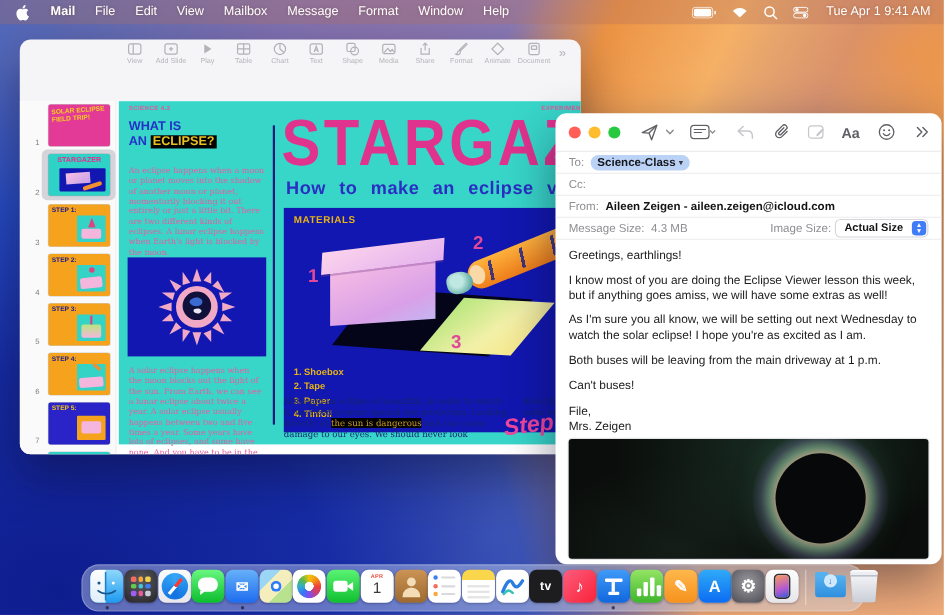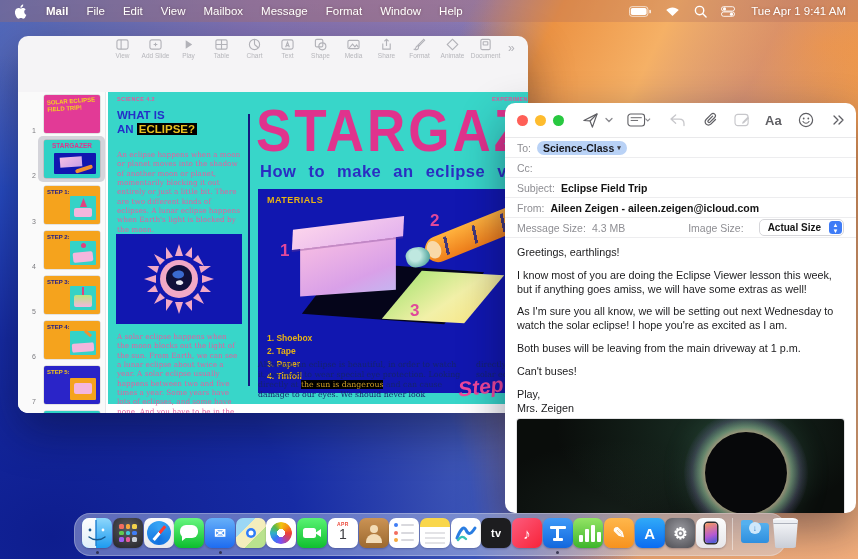--- a/index.html
+++ b/index.html
@@ -99,21 +99,21 @@
   .mail-tool svg { display:block; }
   .mt-gap { flex:1; }
   .aa-label { font-size:13px; color:#5f5f64; font-weight:600; }
   .mail-field { display:flex; align-items:center; min-height:20px; padding:0 12px; border-bottom:1px solid #ededef; font-size:10.5px; }
   .mf-label { color:#8e8e93; width:auto; margin-right:6px; }
   .mf-value { color:#141414; font-weight:700; }
   .to-pill { background:#b9d2f6; border-radius:8px; padding:1px 6px; font-weight:700; color:#15151a; font-size:10.5px; display:inline-flex; align-items:center; gap:3px; }
   .to-pill .chev { font-size:7px; color:#3a3a40; }
   .size-row { display:flex; align-items:center; }
   .size-row .mf-plain { color:#8e8e93; }
-  .img-size { margin-left:auto; display:flex; align-items:center; gap:15px; }
+  .img-size { margin-left:auto; display:flex; align-items:center; gap:3px; }
   .select { display:flex; align-items:center; border:1px solid #d6d6da; border-radius:5px; padding:1px 1px 1px 8px; font-size:10px; font-weight:700; color:#141414; gap:8px; background:#fff; }
   .select .stepper { width:13px; height:13px; border-radius:3.5px; background:#3f7cf6; color:#fff; font-size:6px; line-height:6px; display:flex; flex-direction:column; align-items:center; justify-content:center; }
   .mail-body { padding:8px 12px 0 12px; font-size:10.8px; line-height:1.28; color:#1b1b1d; }
   .mail-body p { margin-bottom:9px; }
   .mail-attach { margin:2px 12px 0 12px; height:109px; border-radius:3px; background:#0a0d0b; position:relative; overflow:hidden; box-shadow:0 0 0 1px #e3e3e5; }
   .ecl-noise { position:absolute; inset:0; background:
       radial-gradient(80% 140% at 60% 10%, rgba(60,120,90,.30), transparent 60%),
       radial-gradient(60% 100% at 30% 90%, rgba(40,60,50,.35), transparent 70%); }
   .ecl-corona { position:absolute; left:167px; top:-8px; width:124px; height:124px; border-radius:50%;
       background:radial-gradient(circle, rgba(0,0,0,0) 38%, rgba(255,190,170,.55) 43%, rgba(150,230,190,.38) 52%, rgba(140,110,200,.22) 62%, transparent 72%); }
@@ -550,24 +550,20 @@
       <span class="mf-label">To:</span>
       <span class="to-pill">
           <span>Science-Class</span>
           <span class="chev">▾</span>
         </span>
     </div>
     <div class="mail-field">
       <span class="mf-label">Cc:</span>
     </div>
     <div class="mail-field">
-      <span class="mf-label">Subject:</span>
-      <span class="mf-value">Eclipse Field Trip</span>
-    </div>
-    <div class="mail-field">
       <span class="mf-label">From:</span>
       <span class="mf-value" style="font-weight:700;">Aileen Zeigen - aileen.zeigen@icloud.com</span>
     </div>
     <div class="mail-field size-row">
       <span class="mf-label">Message Size:</span>
       <span class="mf-plain">4.3 MB</span>
       <span class="img-size">
         <span class="mf-label" style="margin-right:0;">Image Size:</span>
         <span class="select">
           <span>Actual Size</span>
@@ -578,21 +574,21 @@
         </span>
       </span>
     </div>
 
     <div class="mail-body">
       <p>Greetings, earthlings!</p>
       <p>I know most of you are doing the Eclipse Viewer lesson this week, but if anything goes amiss, we will have some extras as well!</p>
       <p>As I'm sure you all know, we will be setting out next Wednesday to watch the solar eclipse! I hope you're as excited as I am.</p>
       <p>Both buses will be leaving from the main driveway at 1 p.m.</p>
       <p>Can't buses!</p>
-      <p style="margin-bottom:4px;"><span>Play,</span><br><span>Mrs. Zeigen</span></p>
+      <p style="margin-bottom:4px;"><span>File,</span><br><span>Mrs. Zeigen</span></p>
     </div>
 
     <div class="mail-attach">
       <div class="ecl-noise"></div>
       <div class="ecl-corona"></div>
       <div class="ecl-moon"></div>
 
     </div>
   </div>
 

